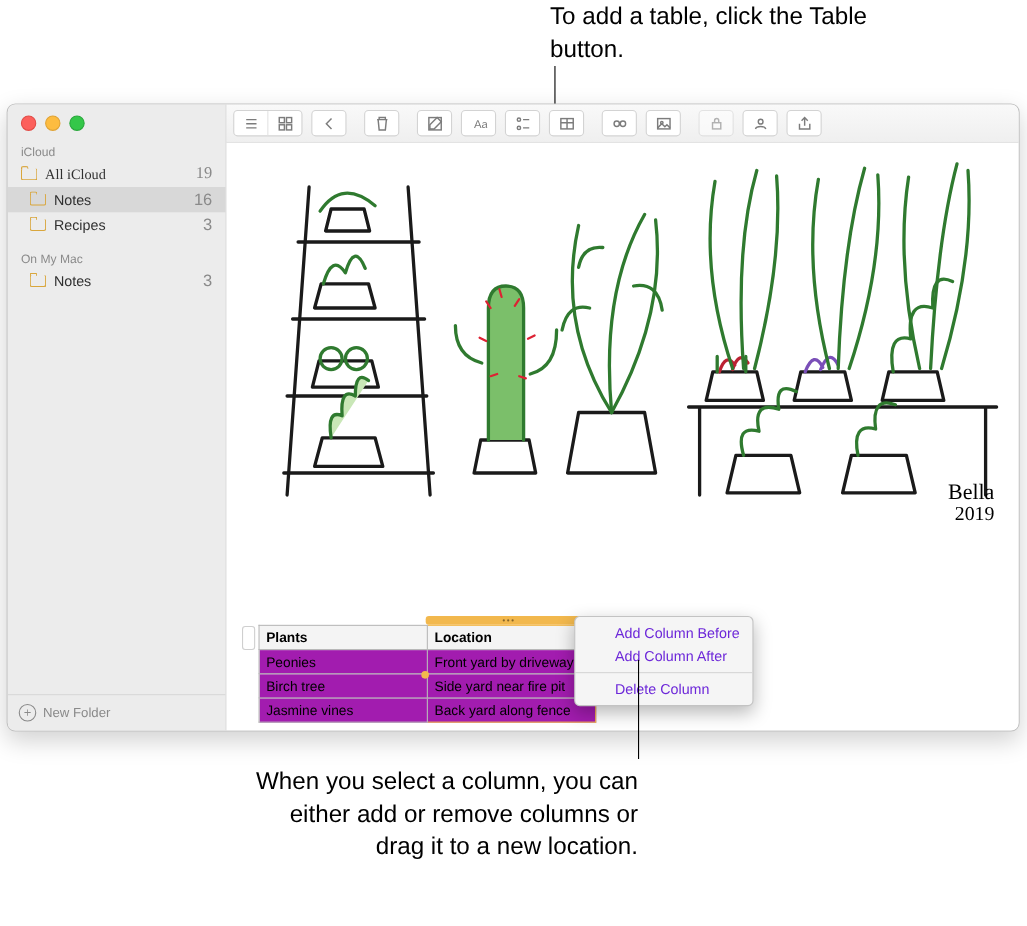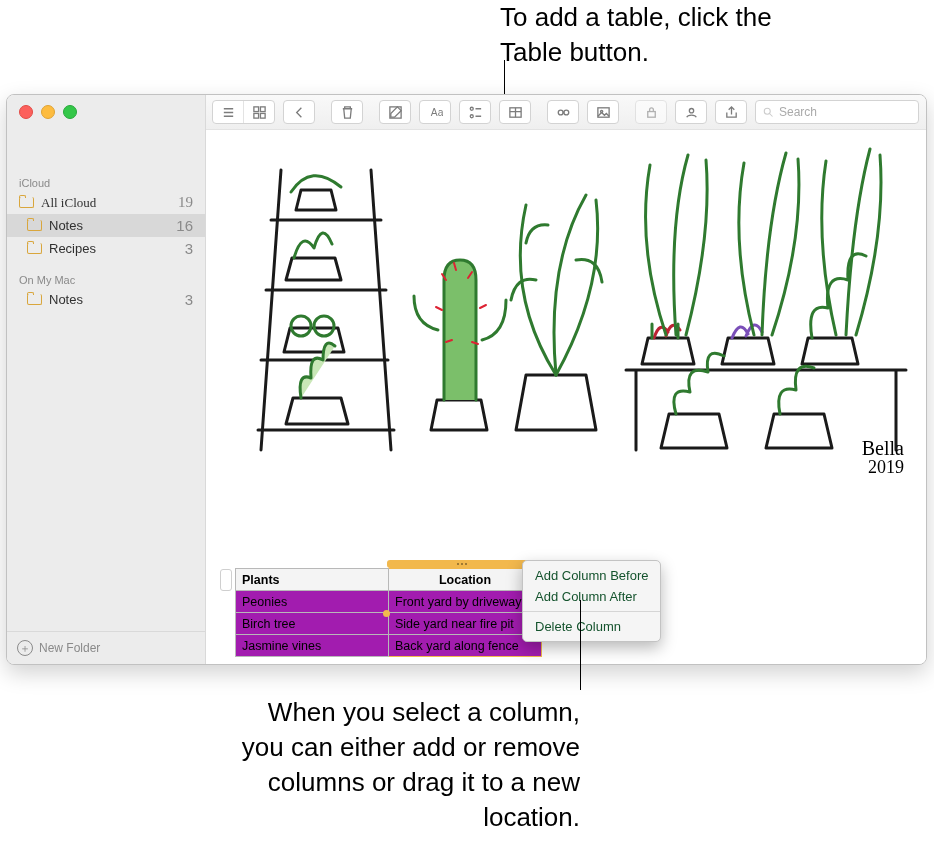--- a/index.html
+++ b/index.html
@@ -24,21 +24,21 @@
   body{
     width:934px;
     height:842px;
     position:relative;
     background:#ffffff;
   }
   
   .callout{
     position:absolute;
     color:var(--callout-text);
-    font-size:26px;
+    font-size:22px;
     line-height:1.35;
     text-align:right;
   }
   .callout-line{
     position:absolute;
     background:#000;
   }
   .callout-line-v{width:1px;}
 
   
@@ -65,21 +65,20 @@
     height:34px;display:flex;align-items:center;gap:8px;padding-left:12px;
   }
   .light{width:12px;height:12px;border-radius:50%;}
   .light.red{background:#fc605c;border:0.5px solid #e24b46;}
   .light.yellow{background:#fdbc40;border:0.5px solid #e0a334;}
   .light.green{background:#34c749;border:0.5px solid #28a83b;}
   .section-label{
     color:var(--sidebar-muted);
     font-size:11px;
     padding:4px 12px 2px 12px;
-    margin-top:44px;
   }
   .sb-item{
     display:flex;align-items:center;
     padding:3px 12px 3px 20px;
     color:var(--sidebar-text);
     cursor:default;
   }
   .sb-item.selected{background:var(--sidebar-selected);}
   .sb-item.top{padding-left:12px;font-family:Liberation Serif, serif;}
   .folder-ico{
@@ -152,37 +151,37 @@
   }
   table.note-table{
     border-collapse:collapse;font-size:12.5px;
   }
   table.note-table th,table.note-table td{
     border:0.5px solid var(--table-border);
     padding:3px 6px;text-align:left;background:#a21caf;min-width:140px;height:15px;
   }
   table.note-table th{font-weight:600;background:var(--table-header);}
   table.note-table .sel-col{border-left:1.5px solid var(--table-select);border-right:1.5px solid var(--table-select);}
-  table.note-table tr:first-child .sel-col{border-top:1.5px solid var(--table-select);text-align:center;}
+  table.note-table tr:first-child .sel-col{border-top:1.5px solid var(--table-select);}
   table.note-table tr:last-child .sel-col{border-bottom:1.5px solid var(--table-select);}
   .col-handle{
     position:absolute;top:-8px;height:8px;border-radius:3px;background:var(--table-select);
     display:flex;align-items:center;justify-content:center;gap:2px;
   }
   .col-handle span{width:2px;height:2px;background:rgba(0,0,0,0.45);border-radius:50%;}
   .sel-dot{width:7px;height:7px;background:var(--table-select);border-radius:50%;position:absolute;}
 
   
   .ctx-menu{
     position:absolute;
     border:1px solid var(--menu-border);border-radius:5px;background:var(--menu-bg);
     box-shadow:0 6px 16px rgba(0,0,0,0.28);
     padding:4px 0;font-size:13px;min-width:118px;
   }
-  .ctx-item{padding:3px 12px;color:#14532d;}
+  .ctx-item{padding:3px 12px;color:#6d28d9;margin-left:24px;}
   .ctx-sep{height:1px;background:#d5d5d5;margin:4px 0;}
 </style>
 </head>
 <body>
 
 <div class="callout" style="left:500px;top:0;width:310px;text-align:left;">To add a table, click the Table button.</div>
 <div class="callout-line callout-line-v" style="left:504px;top:60px;height:40px;"></div>
 
 <div class="window">
 
@@ -304,27 +303,20 @@
             <path d="M3 13c1-3 9-3 10 0"></path>
           </svg>
       </div>
       <div class="tb-single">
         <svg class="ico" viewBox="0 0 16 16">
             <path d="M8 10V2M5 5l3-3 3 3"></path>
             <path d="M3 8v5h10V8"></path>
           </svg>
       </div>
 
-      <div class="tb-search">
-        <svg class="ico" viewBox="0 0 16 16" style="width:12px;height:12px">
-            <circle cx="7" cy="7" r="4"></circle>
-            <path d="M10 10l4 4"></path>
-          </svg>
-        <span>Search</span>
-      </div>
     </div>
 
     <div class="note-body">
       <div class="drawing">
         <svg viewBox="0 0 720 350" width="100%" height="100%" preserveAspectRatio="xMidYMid meet">
           <g stroke="#1a1a1a" stroke-width="3" fill="none" stroke-linecap="round" stroke-linejoin="round">
 
             <path d="M75 40 L55 320 M165 40 L185 320"></path>
             <path d="M65 90 H175 M60 160 H180 M55 230 H182 M52 300 H188"></path>
 

